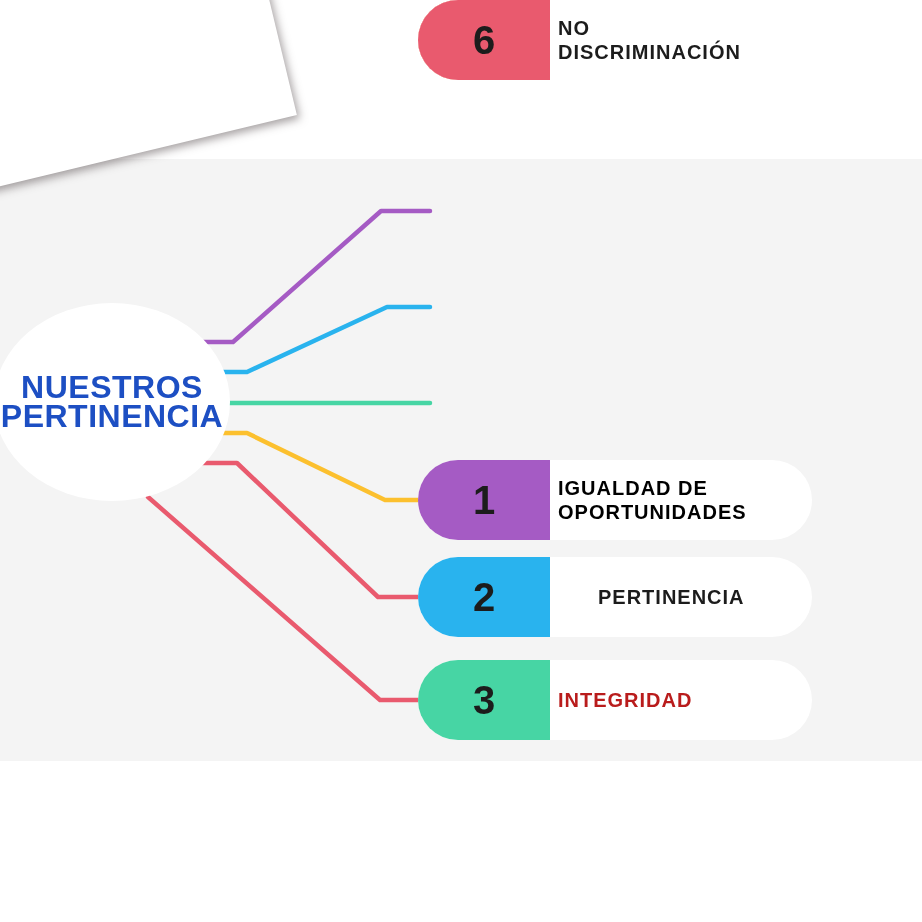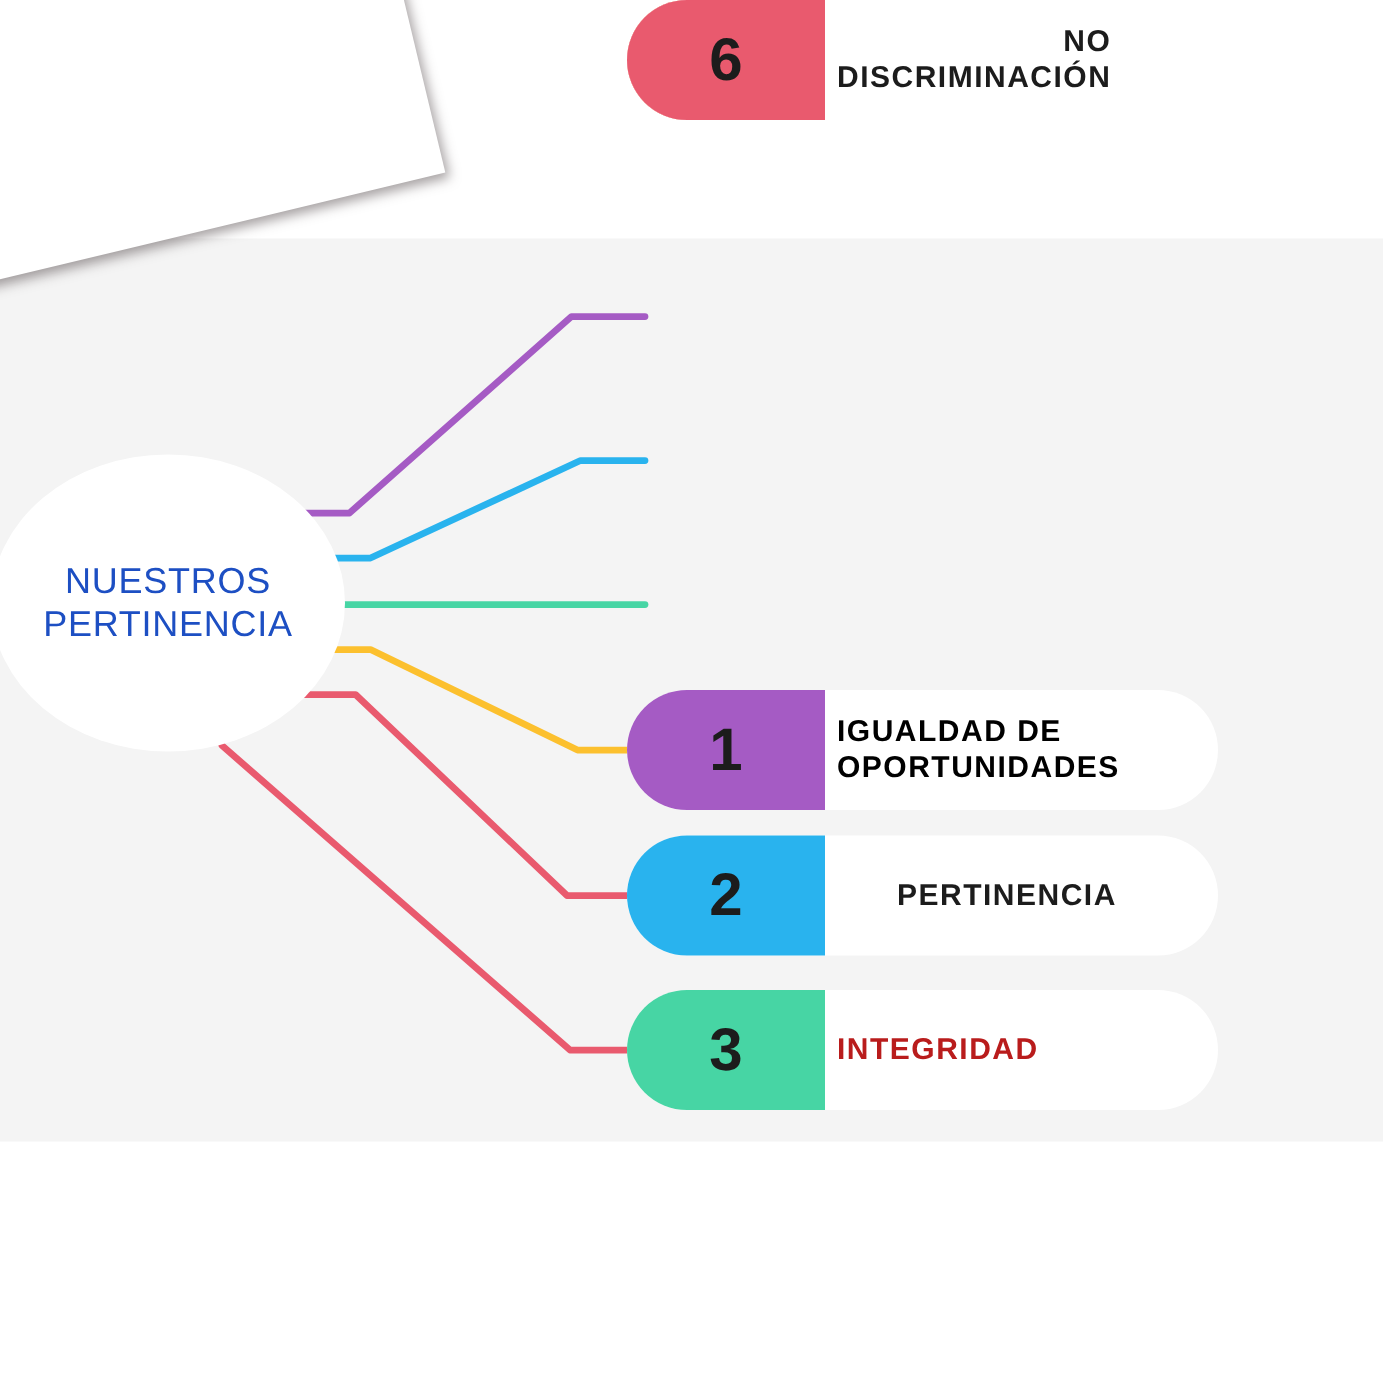--- a/index.html
+++ b/index.html
@@ -23,21 +23,21 @@
   .connectors{
     position:absolute;left:0;top:0;width:922px;height:922px;
   }
   .circle{
     position:absolute;left:-6px;top:303px;width:236px;height:198px;
     background:#ffffff;border-radius:50%;
     display:flex;align-items:center;justify-content:center;
     text-align:center;
   }
   .circle-title{
-    font-weight:400;font-size:24px;line-height:29px;letter-spacing:0.5px;
+    font-weight:700;font-size:32px;line-height:29px;letter-spacing:0.5px;
   }
   .circle-title span{display:block;}
   .row{
     position:absolute;left:418px;width:394px;height:80px;
     background:#ffffff;border-radius:40px;
     display:flex;align-items:center;
   }
   .row:nth-of-type(1){top:171px;}
   .row:nth-of-type(2){top:267px;}
   .row:nth-of-type(3){top:363px;}
@@ -116,17 +116,17 @@
     <div class="cap" style="background: rgb(233, 90, 110);">
       <span class="num" style="color: rgb(28, 28, 28);">5</span>
     </div>
     <div class="label" style="color: rgb(28, 28, 28);">SOLIDARIDAD</div>
   </div>
 
   <div class="row">
     <div class="cap" style="background: rgb(233, 90, 110);">
       <span class="num" style="color: rgb(28, 28, 28);">6</span>
     </div>
-    <div class="label" style="color: rgb(28, 28, 28); text-align: right;">NO
+    <div class="label" style="color: rgb(28, 28, 28);">NO
 DISCRIMINACIÓN</div>
   </div>
 
 </div>
 
 </body></html>

